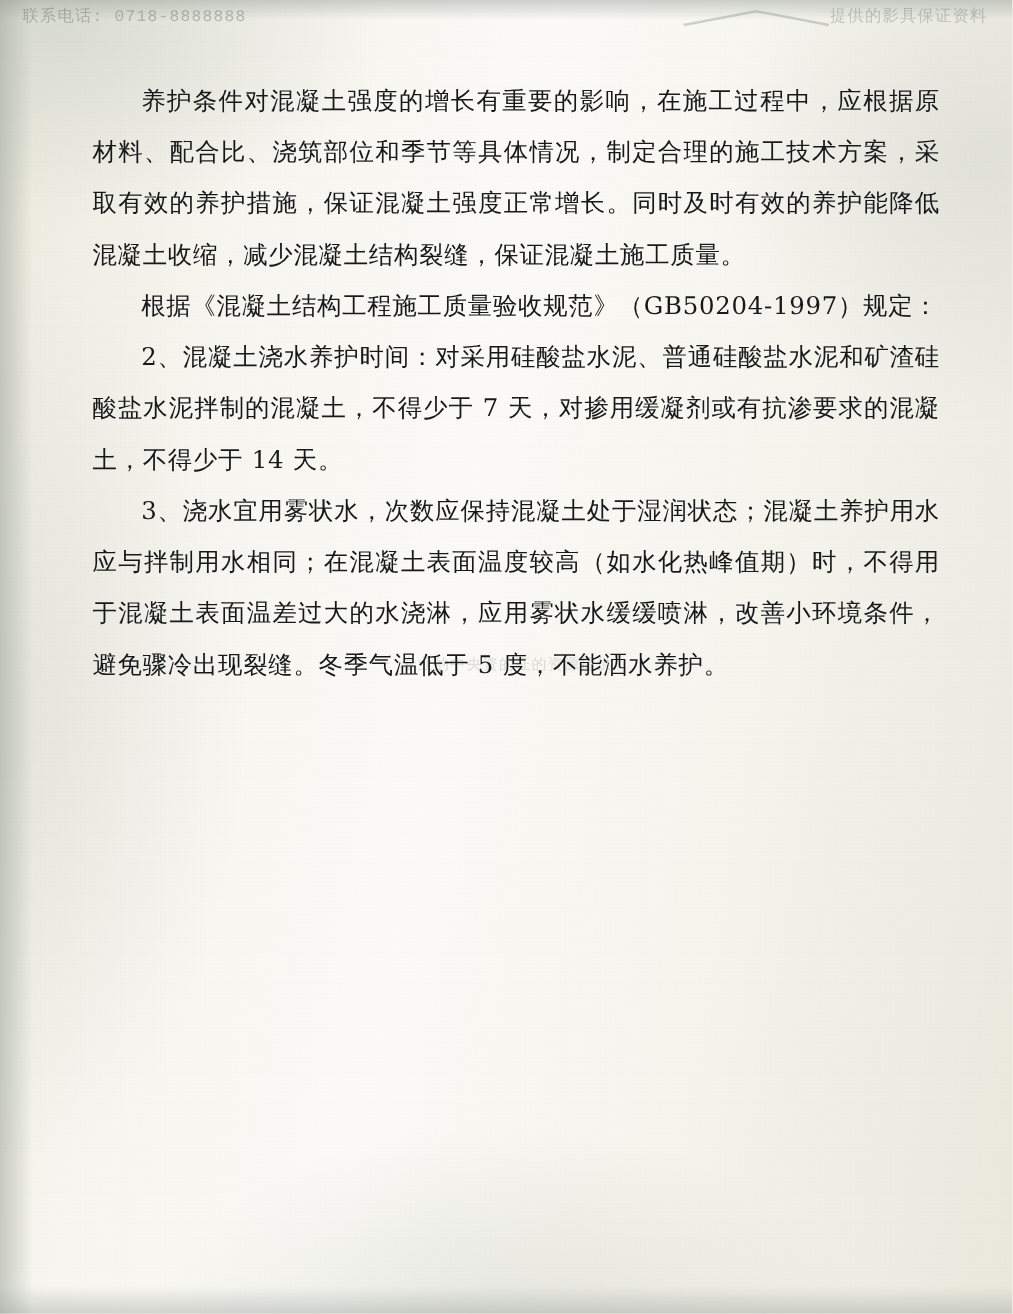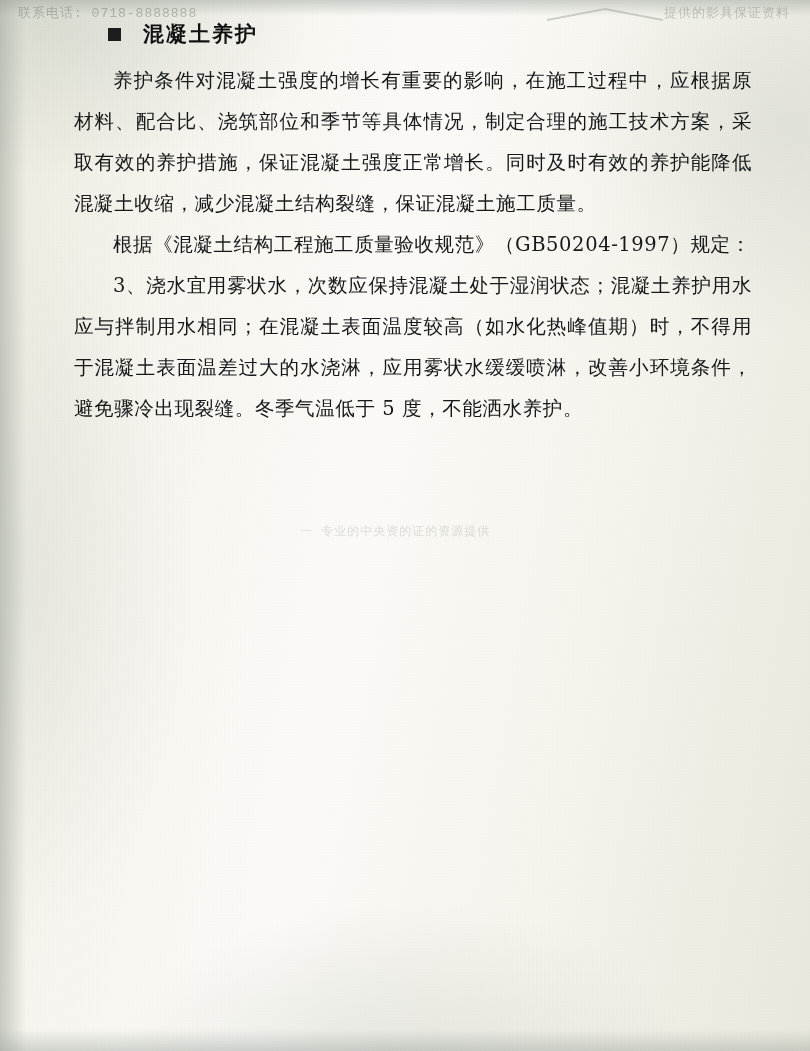--- a/index.html
+++ b/index.html
@@ -140,24 +140,21 @@
 <div class="bleed bleed-left">联系电话: 0718-8888888</div>
 <div class="bleed bleed-right">提供的影具保证资料</div>
 <div class="bleed bleed-mid">一 专业的中央资的证的资源提供</div>
 
 <svg class="bleed-arrow" viewBox="0 0 120 18">
   <path d="M2 14 L60 3 L118 14" fill="none" stroke="#7a8a7a" stroke-width="2"></path>
 </svg>
 
 <div class="content">
 
-  <div class="doc-title">
-    <span class="bullet-square"></span>
-    <span class="doc-title-text">混凝土养护</span>
-  </div>
 
   <div class="body-text">
     <p class="para">养护条件对混凝土强度的增长有重要的影响，在施工过程中，应根据原材料、配合比、浇筑部位和季节等具体情况，制定合理的施工技术方案，采取有效的养护措施，保证混凝土强度正常增长。同时及时有效的养护能降低混凝土收缩，减少混凝土结构裂缝，保证混凝土施工质量。</p>
     <p class="para">根据《混凝土结构工程施工质量验收规范》（GB50204-1997）规定：</p>
+    <p class="para">2、混凝土浇水养护时间：对采用硅酸盐水泥、普通硅酸盐水泥和矿渣硅酸盐水泥拌制的混凝土，不得少于 7 天，对掺用缓凝剂或有抗渗要求的混凝土，不得少于 14 天。</p>
     <p class="para">3、浇水宜用雾状水，次数应保持混凝土处于湿润状态；混凝土养护用水应与拌制用水相同；在混凝土表面温度较高（如水化热峰值期）时，不得用于混凝土表面温差过大的水浇淋，应用雾状水缓缓喷淋，改善小环境条件，避免骤冷出现裂缝。冬季气温低于 5 度，不能洒水养护。</p>
   </div>
 
 </div>
 
 </body></html>

